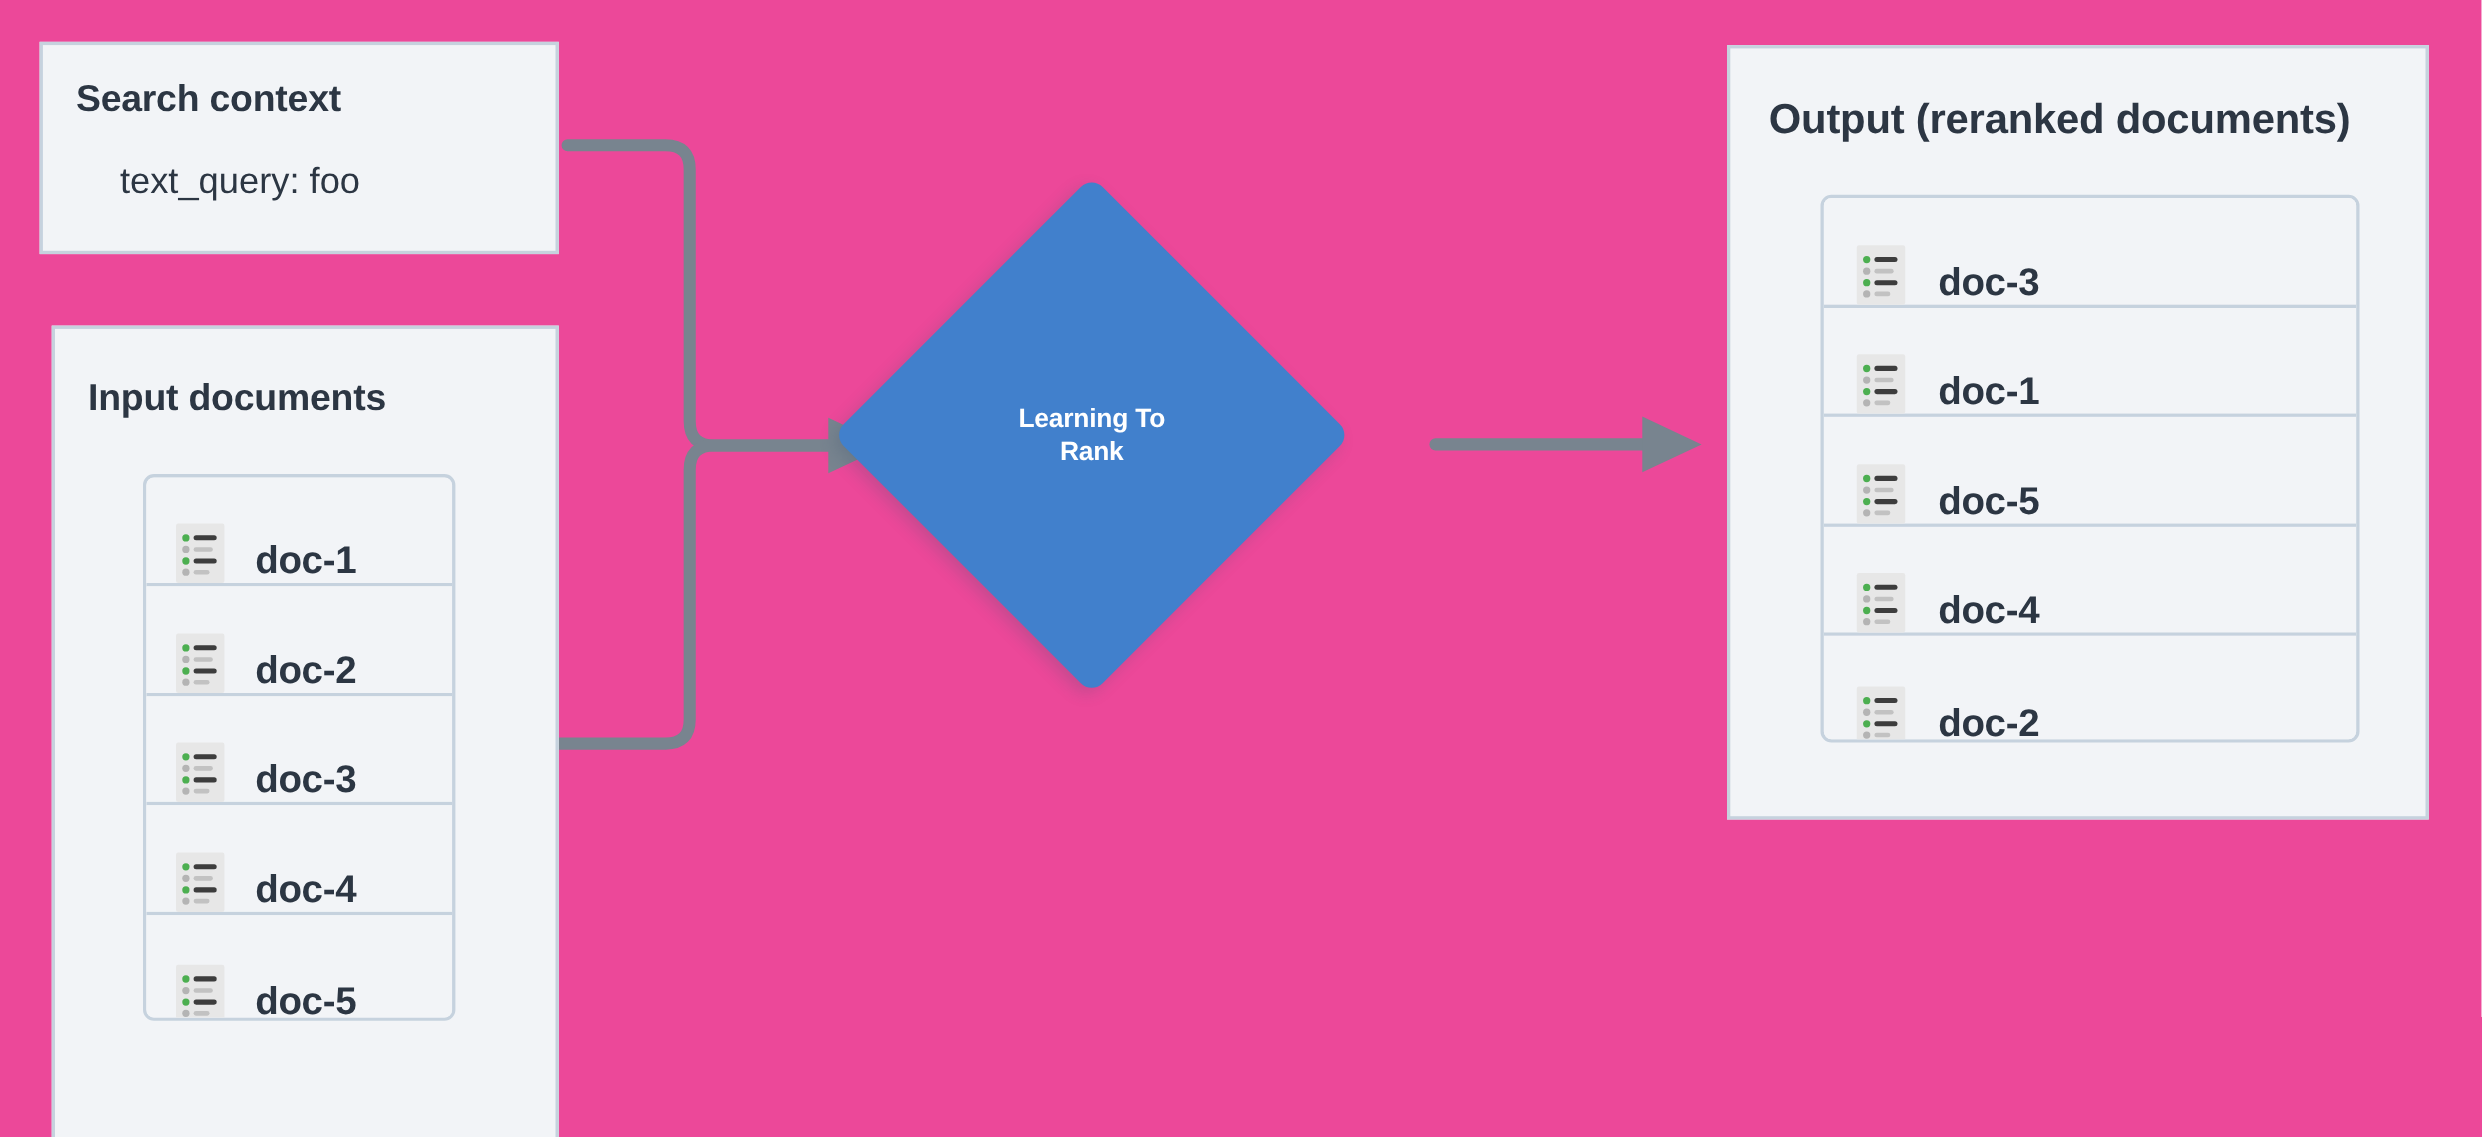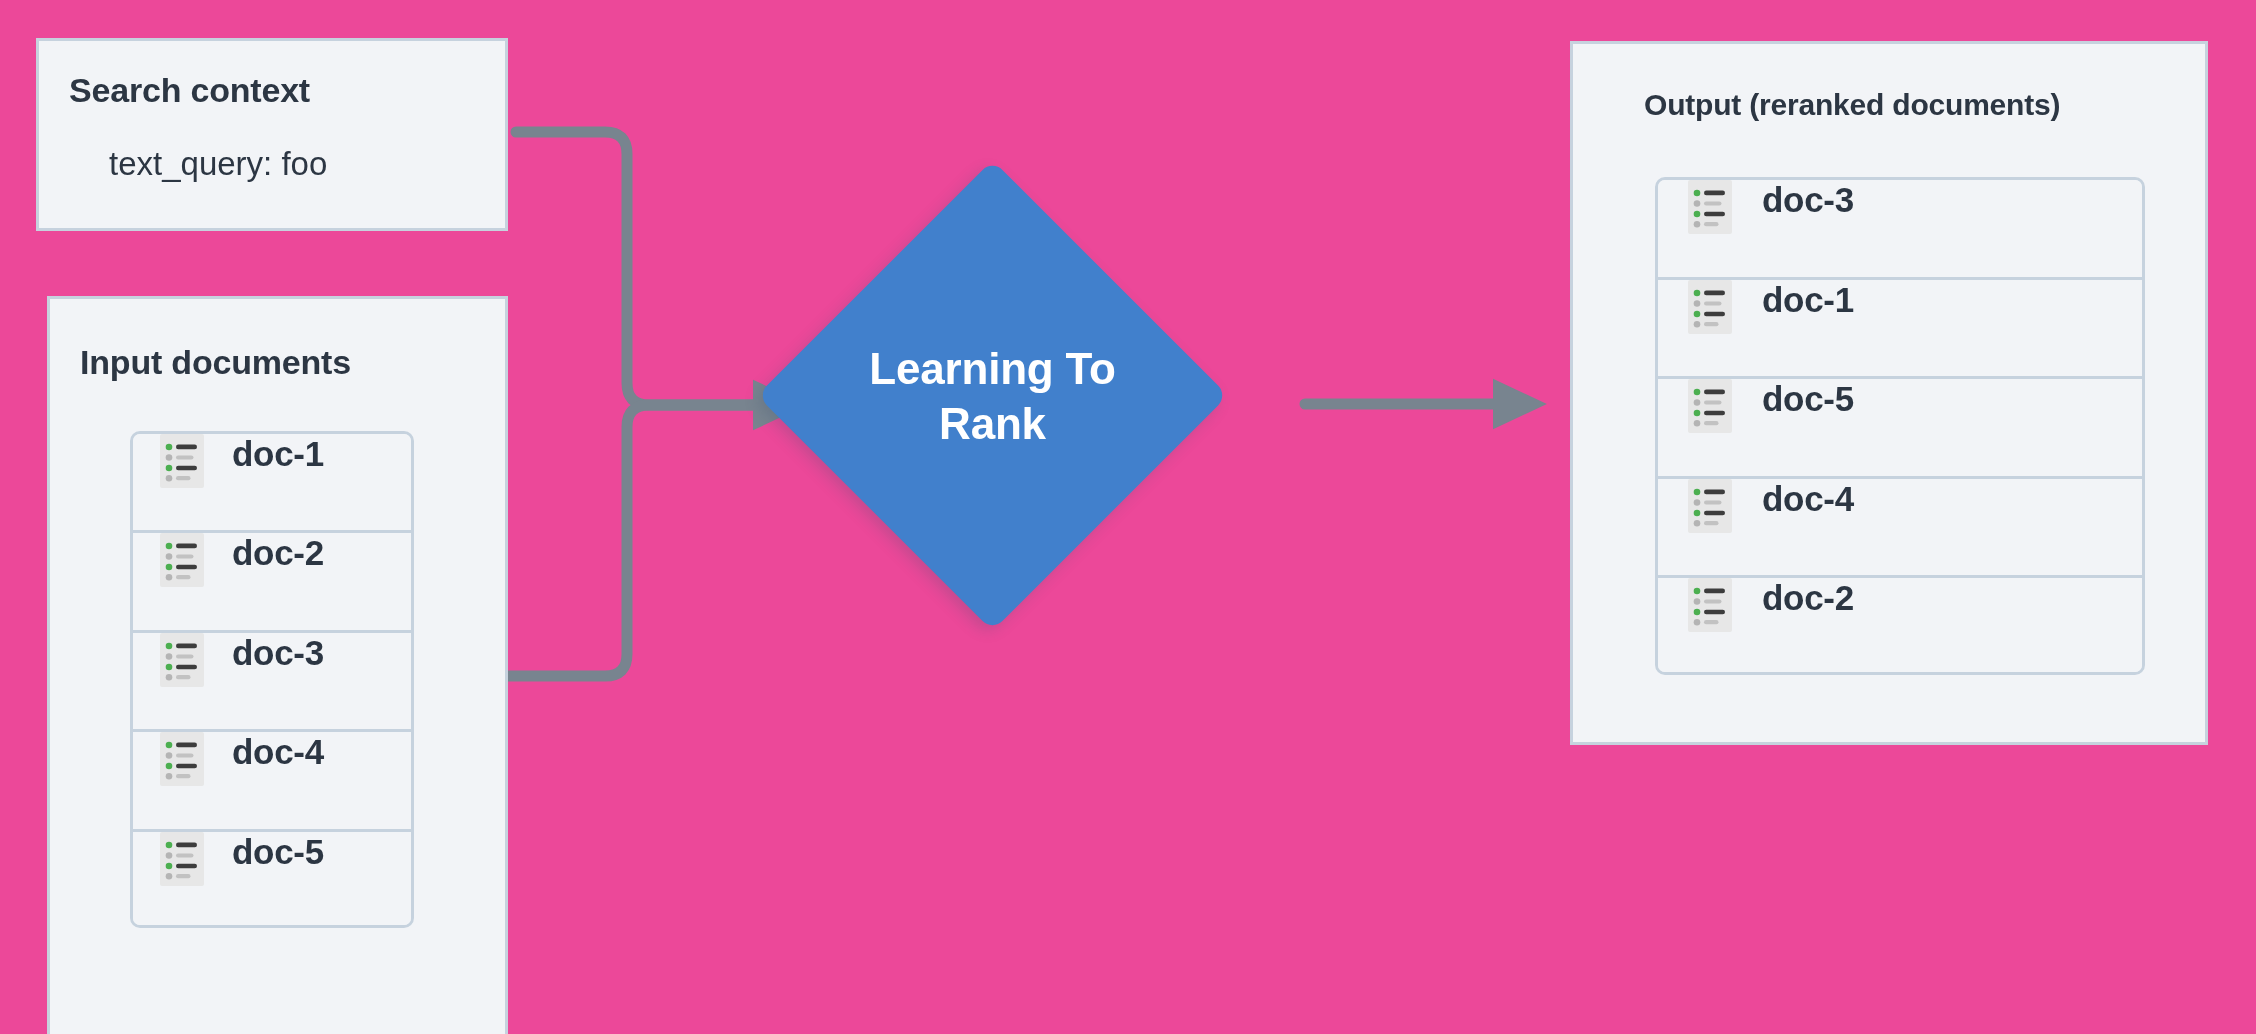--- a/index.html
+++ b/index.html
@@ -81,22 +81,21 @@
   #output-panel {
     left: 1570px;
     top: 41px;
     width: 638px;
     height: 704px;
   }
   #output-panel .panel-title {
     position: absolute;
     left: 35px;
     top: 44px;
-    font-size: 30px;
-    margin-left: 36px;
+    font-size: 38px;
   }
 
   
   .doc-list {
     position: absolute;
     box-sizing: border-box;
     border: 3px solid #c6d2de;
     border-radius: 10px;
     background: #f2f4f7;
     overflow: hidden;
@@ -109,21 +108,21 @@
   }
   #output-doc-list {
     left: 82px;
     top: 133px;
     width: 490px;
     height: 498px;
   }
 
   .doc-row {
     display: flex;
-    align-items: flex-start;
+    align-items: flex-end;
     box-sizing: border-box;
     border-bottom: 3px solid #c6d2de;
     background: #f2f4f7;
   }
   #input-doc-list .doc-row { height: 99.4px; padding-left: 27px; }
   #output-doc-list .doc-row { height: 99.6px; padding-left: 30px; }
   .doc-row:last-child { border-bottom: none; }
 
   .doc-label {
     color: #2c3643;
@@ -161,21 +160,21 @@
     left: 826px;
     top: 229px;
     width: 333px;
     height: 333px;
     display: flex;
     align-items: center;
     justify-content: center;
     text-align: center;
     color: #ffffff;
     font-weight: bold;
-    font-size: 44px;
+    font-size: 24px;
     line-height: 1.25;
     letter-spacing: -0.2px;
     pointer-events: none;
   }
 
   
   #connectors {
     position: absolute;
     left: 0;
     top: 0;

